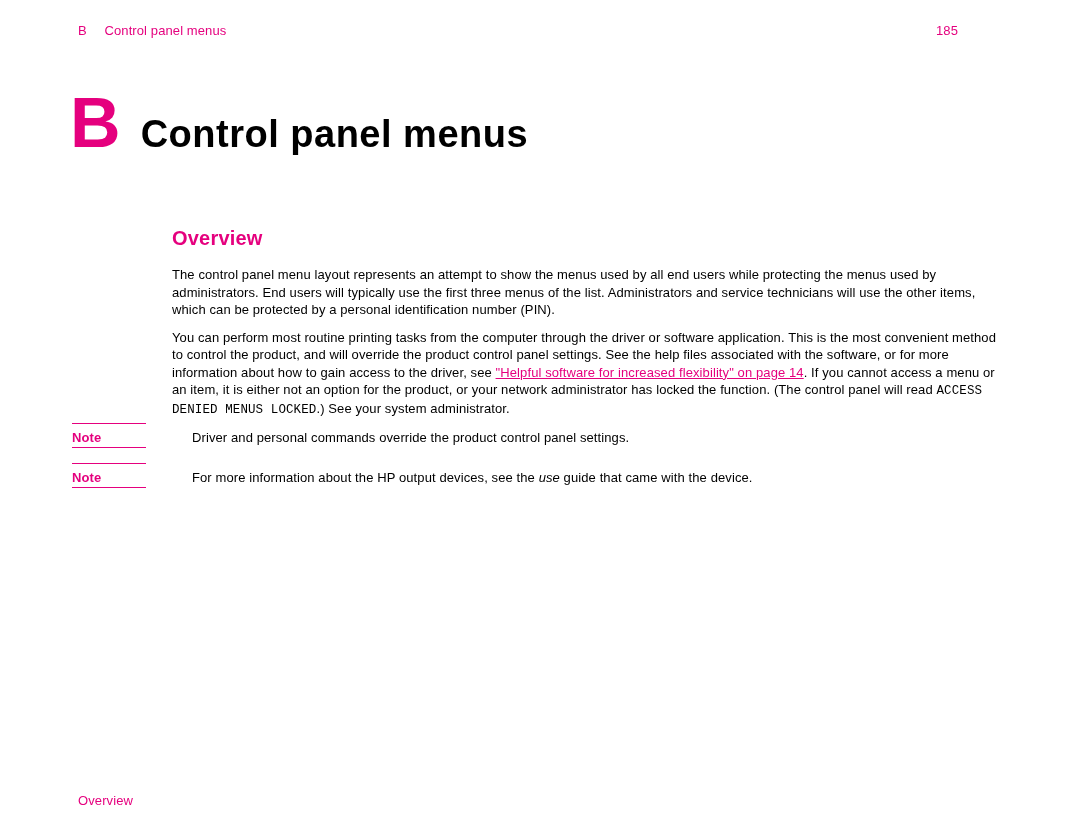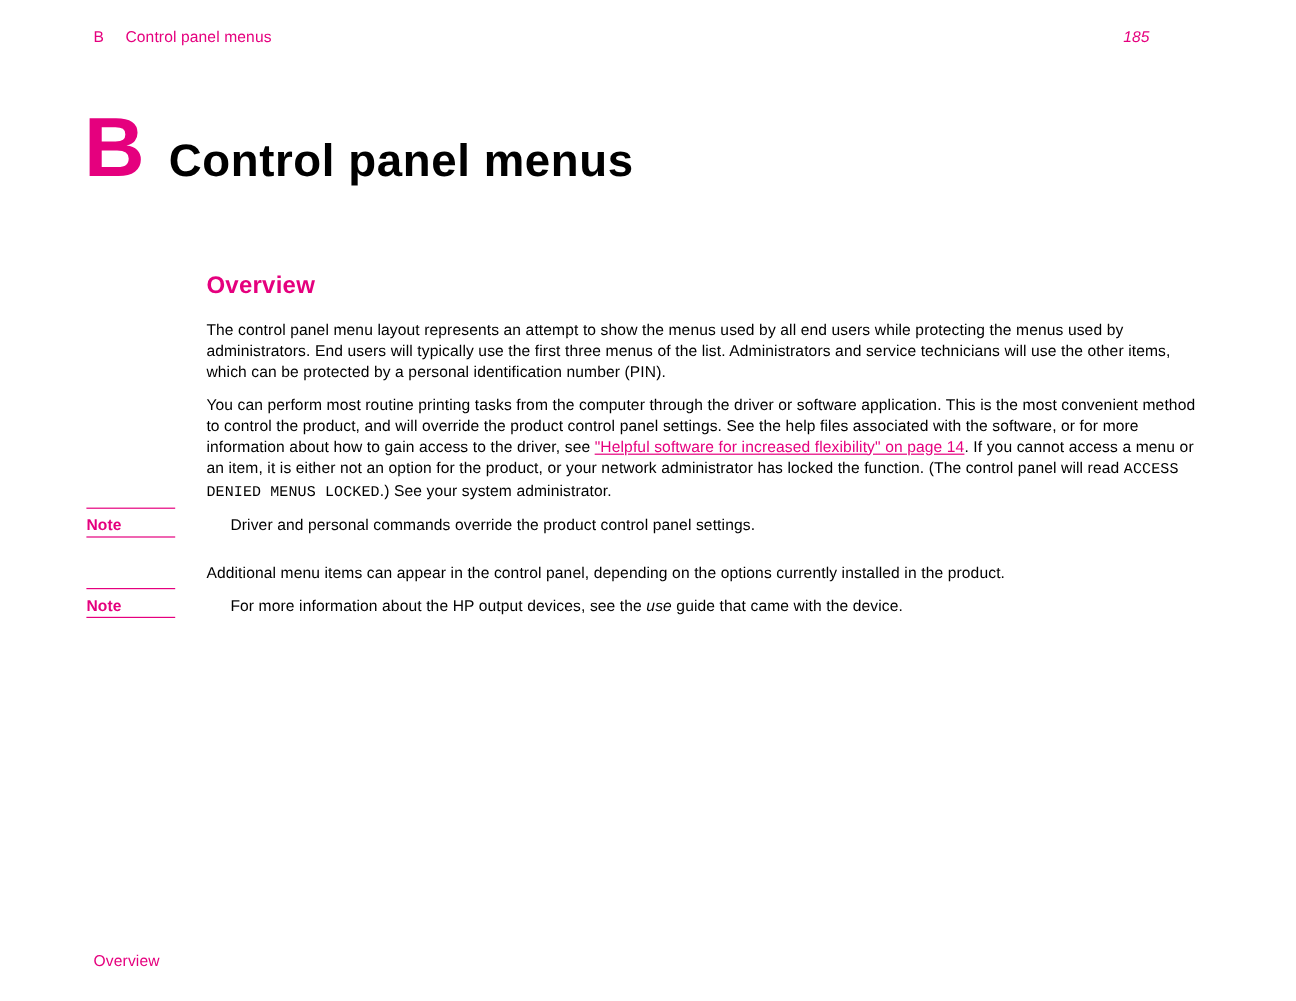--- a/index.html
+++ b/index.html
@@ -31,21 +31,20 @@
   .header-left .hb {
     font-weight: 400;
     margin-right: 14px;
   }
   .header-right {
     position: absolute;
     top: 22px;
     right: 110px;
     color: #e5007e;
     font-size: 13px;
-    font-style: italic;
   }
   .title-row {
     position: absolute;
     top: 88px;
     left: 70px;
     display: flex;
     align-items: baseline;
   }
   .title-b {
     color: #e5007e;
@@ -159,21 +158,20 @@
     <div class="note-row">
       <div class="note-label-wrap">
         <div class="note-line-top"></div>
         <div class="note-label">Note</div>
         <div class="note-line-bottom"></div>
       </div>
       <div class="note-body">Driver and personal commands override the product control panel settings.</div>
     </div>
 
 
-    <div class="para">Additional menu items can appear in the control panel, depending on the options currently installed in the product.</div>
 
 
     <div class="note-row">
       <div class="note-label-wrap">
         <div class="note-line-top"></div>
         <div class="note-label">Note</div>
         <div class="note-line-bottom"></div>
       </div>
       <div class="note-body">
         <span>For more information about the HP output devices, see the </span><em>use</em><span> guide that came with the device.</span>

